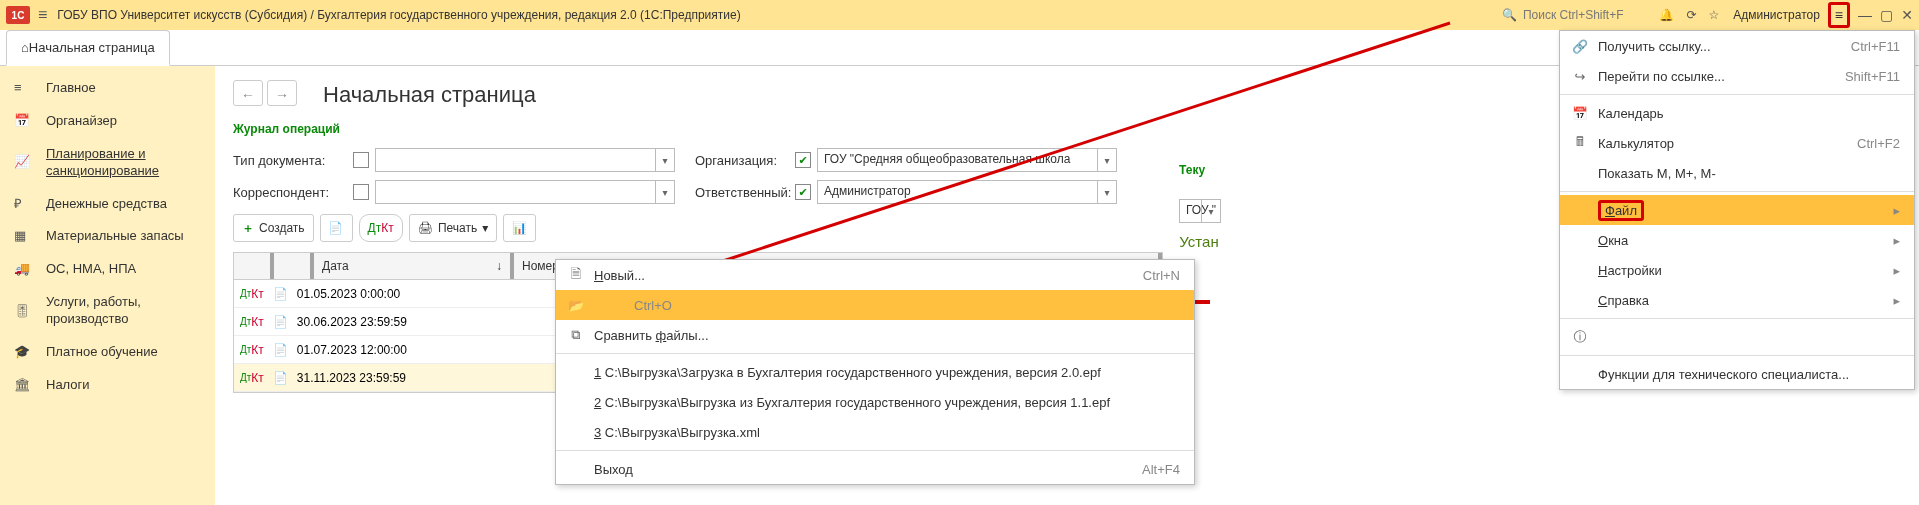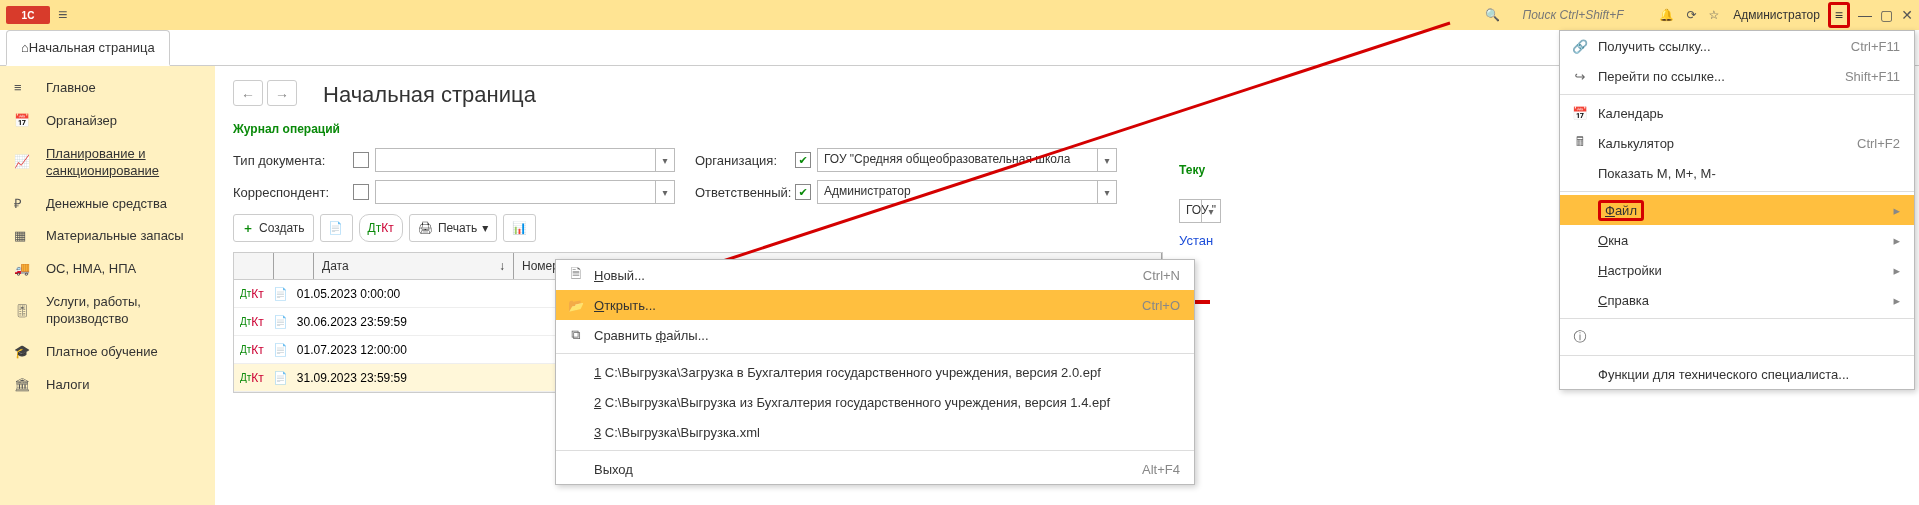--- a/index.html
+++ b/index.html
@@ -1,18 +1,18 @@
 <!DOCTYPE html>
 <html><head>
 <meta charset="utf-8">
 <style>
   * { box-sizing: border-box; margin: 0; padding: 0; font-family: Arial, sans-serif; }
   html, body { width: 1919px; height: 505px; overflow: hidden; background: #fff; }
   .titlebar { height: 30px; background: #ffe493; display: flex; align-items: center; padding: 0 6px; font-size: 12px; color: #333; }
-  .titlebar .logo { width: 44px; height: 18px; background: #d83b2b; color: #fff; font-weight: bold; font-size: 10px; display: flex; align-items: center; justify-content: center; border-radius: 2px; margin-right: 8px; }
+  .titlebar .logo { width: 24px; height: 18px; background: #d83b2b; color: #fff; font-weight: bold; font-size: 10px; display: flex; align-items: center; justify-content: center; border-radius: 2px; margin-right: 8px; }
   .titlebar .hamburger { margin-right: 10px; cursor: pointer; font-size: 16px; color: #555; }
   .titlebar .title-text { flex: 0 0 auto; }
   .titlebar .spacer { flex: 1; }
   .titlebar .search { display: flex; align-items: center; color: #777; margin-right: 30px; }
   .titlebar .search svg, .titlebar .ticon { margin: 0 6px; cursor: pointer; }
   .titlebar .ticon { color: #555; }
   .titlebar .admin { margin: 0 8px; color: #333; }
   .titlebar .settings-btn { border: 3px solid #d40000; padding: 2px 4px; border-radius: 3px; color: #333; font-size: 14px; position: relative; z-index: 5; }
   .titlebar .wctl { margin-left: 8px; color: #555; cursor: pointer; font-size: 14px; }
   .tabbar { height: 36px; background: #fff; border-bottom: 1px solid #ccc; display: flex; align-items: stretch; }
@@ -31,27 +31,27 @@
   .filter-row .lbl { width: 120px; }
   .chk { width: 16px; height: 16px; border: 1px solid #888; margin-right: 6px; display: inline-flex; align-items: center; justify-content: center; font-size: 11px; color: #0a8a0a; background: #fff; }
   .sel { height: 24px; border: 1px solid #bbb; background: #fff; position: relative; }
   .sel::after { content: "▾"; position: absolute; right: 0; top: 0; width: 18px; height: 100%; border-left: 1px solid #bbb; display: flex; align-items: center; justify-content: center; color: #666; font-size: 10px; }
   .sel .val { padding: 3px 22px 3px 6px; font-size: 12px; color: #333; white-space: nowrap; overflow: hidden; }
   .toolbar { display: flex; align-items: center; gap: 6px; margin: 10px 0; }
   .tbtn { height: 28px; border: 1px solid #ccc; border-radius: 3px; background: #fff; display: flex; align-items: center; padding: 0 8px; font-size: 12px; gap: 5px; color: #333; }
   .tbtn .plus { color: #0a8a0a; font-weight: bold; }
   .table { border: 1px solid #ccc; }
   .thead { display: flex; background: #f5f5f5; border-bottom: 1px solid #ccc; font-size: 12px; color: #333; }
-  .th { padding: 6px 8px; border-right: 1px solid #a3a3a3; }
+  .th { padding: 6px 8px; border-right: 4px solid #a3a3a3; }
   .row { display: flex; border-bottom: 1px solid #eee; font-size: 12px; align-items: center; height: 28px; }
   .row .cell { padding: 0 8px; }
   .badge { color: #0a8a0a; font-size: 10px; margin-left: 6px; }
   .badge2 { color: #c03; }
   .row-icon { color: #777; margin-left: 10px; }
-  .link { color: #1d4ed8; font-size: 13px; }
+  .link { color: #4d7c0f; font-size: 15px; text-align: center; }
 
   
   .menu { position: absolute; background: #fff; border: 1px solid #bbb; box-shadow: 2px 2px 6px rgba(0,0,0,0.2); font-size: 13px; color: #333; z-index: 10; }
   .menu .mitem { display: flex; align-items: center; height: 30px; padding: 0 14px 0 10px; cursor: pointer; white-space: nowrap; }
   .menu .mitem .micon { width: 20px; margin-right: 8px; color: #666; display: flex; justify-content: center; }
   .menu .mitem .lbl { flex: 1; }
   .menu .mitem .sc { color: #888; margin-left: 40px; }
   .menu .mitem .arrow { color: #888; margin-left: 40px; }
   .menu .mitem.hl { background: #ffbf3f; }
   .menu .sep { height: 1px; background: #ddd; margin: 3px 0; }
@@ -62,24 +62,25 @@
   .red-arrow { position: absolute; z-index: 8; pointer-events: none; }
   .underline { text-decoration: underline; }
   .file-underline { border: 3px solid #d40000; padding: 0 4px; border-radius: 3px; }
 </style>
 </head>
 <body>
 
 <div class="titlebar">
   <div class="logo">1C</div>
   <div class="hamburger">≡</div>
+  <div class="title-text">ГОБУ ВПО Университет искусств (Субсидия) / Бухгалтерия государственного учреждения, редакция 2.0  (1С:Предприятие)</div>
   <div class="spacer"></div>
   <div class="search">
     <span>🔍</span>
-    <span style="margin-left:22px;font-style:italic;">Поиск Ctrl+Shift+F</span>
+    <span style="margin-left:6px;">Поиск Ctrl+Shift+F</span>
   </div>
   <span class="ticon">🔔</span>
   <span class="ticon">⟳</span>
   <span class="ticon">☆</span>
   <span class="admin">Администратор</span>
   <span class="settings-btn">≡</span>
   <span class="wctl">—</span>
   <span class="wctl">▢</span>
   <span class="wctl">✕</span>
 </div>
@@ -216,21 +217,21 @@
             <div class="row">
                 <span class="badge">Дт</span>
                 <span class="badge2">Кт</span>
                 <span class="row-icon">📄</span>
                 <span class="cell">01.07.2023 12:00:00</span>
               </div>
             <div class="row" style="background:#fff7d9;">
                 <span class="badge">Дт</span>
                 <span class="badge2">Кт</span>
                 <span class="row-icon">📄</span>
-                <span class="cell">31.09.2023 23:59:59</span>
+                <span class="cell">31.11.2023 23:59:59</span>
               </div>
           </div>
         </div>
 
         <div style="margin-left:16px;margin-top:41px;">
           <div class="pane-title" style="width:40px; overflow:hidden;">Теку</div>
           <div style="height:10px;"></div>
           <div class="sel" style="width:42px;">
               <div class="val">ГОУ "</div>
             </div>
@@ -243,35 +244,34 @@
 </div>
 
 <div class="menu filemenu">
   <div class="mitem">
       <span class="micon">🗎</span>
       <span class="lbl"><span class="underline">Н</span>овый...</span>
       <span class="sc">Ctrl+N</span>
     </div>
   <div class="mitem hl">
       <span class="micon">📂</span>
-      <span class="lbl"><span class="underline">О</span>ткрыть...</span>
       <span class="sc">Ctrl+O</span>
     </div>
   <div class="mitem">
       <span class="micon">⧉</span>
       <span class="lbl">Сравнить <span class="underline">ф</span>айлы...</span>
     </div>
   <div class="sep"></div>
   <div class="mitem">
       <span class="micon"></span>
       <span class="lbl"><span class="underline">1</span> <span>C:\Выгрузка\Загрузка в Бухгалтерия государственного учреждения, версия 2.0.epf</span></span>
     </div>
   <div class="mitem">
       <span class="micon"></span>
-      <span class="lbl"><span class="underline">2</span> <span>C:\Выгрузка\Выгрузка из Бухгалтерия государственного учреждения, версия 1.4.epf</span></span>
+      <span class="lbl"><span class="underline">2</span> <span>C:\Выгрузка\Выгрузка из Бухгалтерия государственного учреждения, версия 1.1.epf</span></span>
     </div>
   <div class="mitem">
       <span class="micon"></span>
       <span class="lbl"><span class="underline">3</span> <span>C:\Выгрузка\Выгрузка.xml</span></span>
     </div>
   <div class="sep"></div>
   <div class="mitem">
       <span class="micon"></span>
       <span class="lbl">Выход</span>
       <span class="sc">Alt+F4</span>

